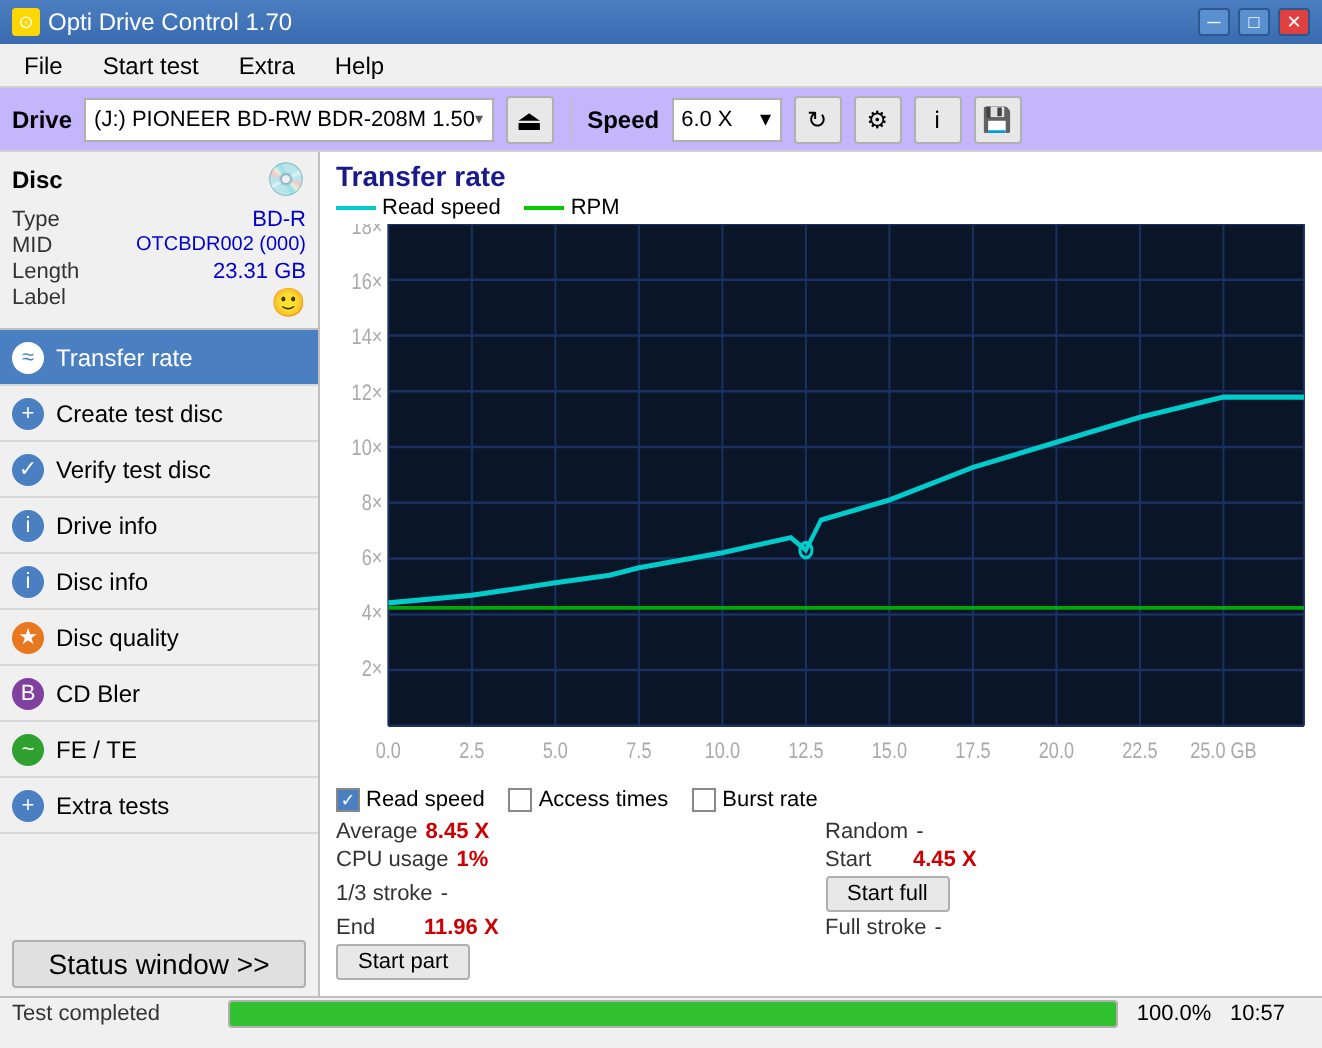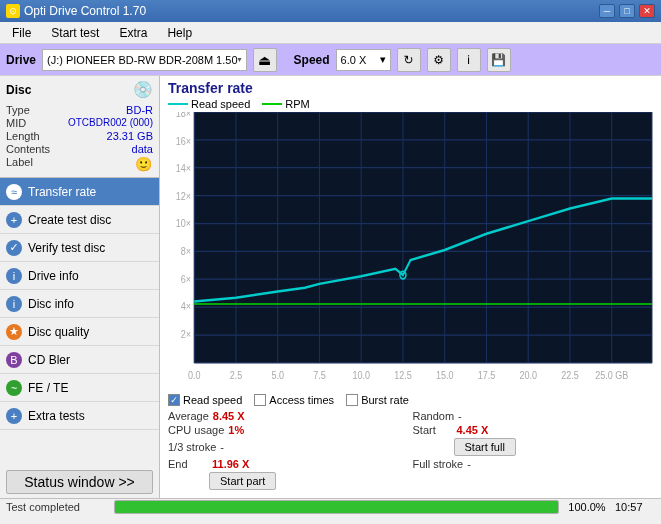--- a/index.html
+++ b/index.html
@@ -221,21 +221,20 @@
     .stat-value { color: #cc0000; font-weight: bold; min-width: 40px; }
     .stat-dash { color: #333; }
     .start-btn {
       background: #e8e8e8;
       border: 1px solid #b0b0b0;
       padding: 2px 10px;
       cursor: pointer;
       font-size: 11px;
       border-radius: 2px;
       white-space: nowrap;
-      margin-left: 41px;
     }
 
     
     .status-bar {
       height: 16px;
       background: #f0f0f0;
       border-top: 1px solid #c0c0c0;
       display: flex;
       align-items: center;
       padding: 0 6px;
@@ -302,24 +301,20 @@
         <span class="disc-key">Type</span>
         <span class="disc-val">BD-R</span>
       </div>
       <div class="disc-row">
         <span class="disc-key">MID</span>
         <span class="disc-val" style="font-size:10px;">OTCBDR002 (000)</span>
       </div>
       <div class="disc-row">
         <span class="disc-key">Length</span>
         <span class="disc-val">23.31 GB</span>
-      </div>
-      <div class="disc-row">
-        <span class="disc-key">Contents</span>
-        <span class="disc-val">data</span>
       </div>
       <div class="disc-row">
         <span class="disc-key">Label</span>
         <span class="label-smiley">🙂</span>
       </div>
     </div>
 
     <div class="nav-section">
       <div class="nav-item active">
         <div class="nav-icon active-icon">≈</div>

